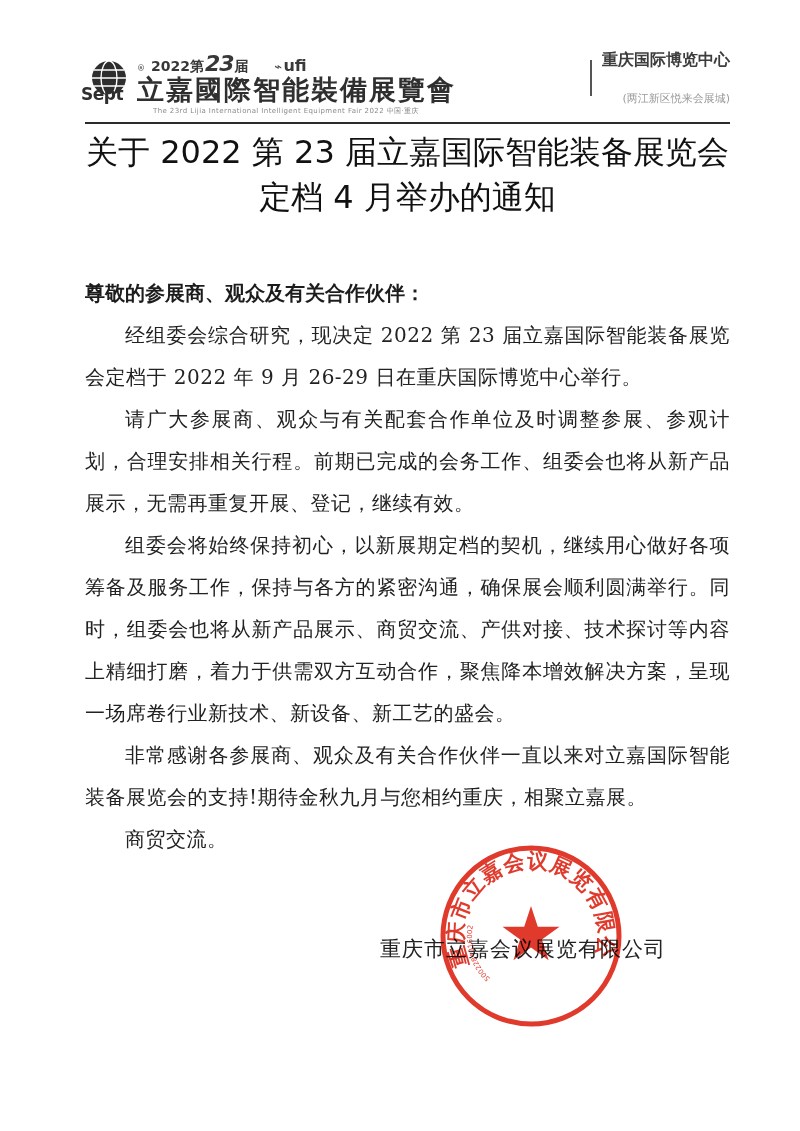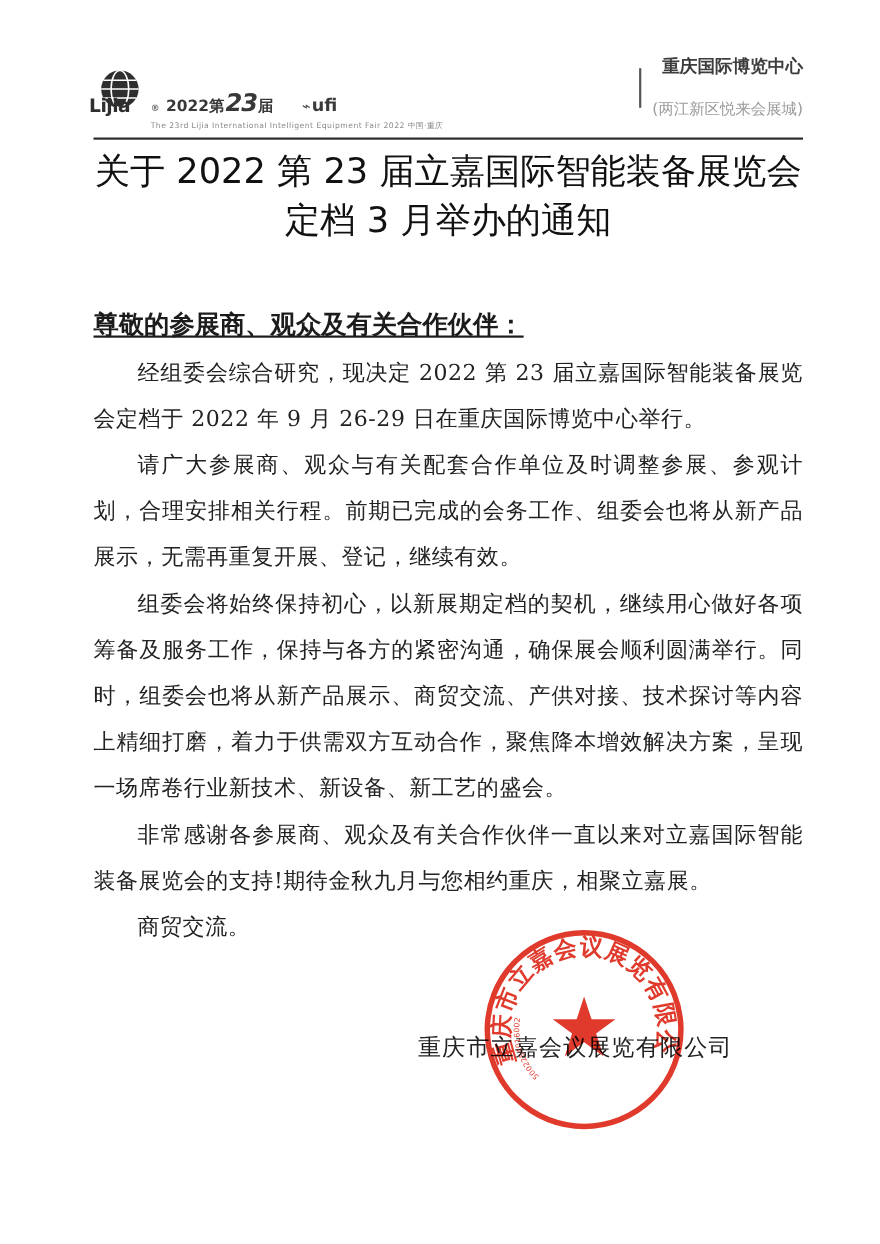--- a/index.html
+++ b/index.html
@@ -30,45 +30,45 @@
   .reg-mark{font-size:8px;margin-right:6px;color:#6a6a6a;}
   .edition-prefix,.edition-suffix{font-size:14px;}
   .edition-number{font-size:22px;font-style:italic;margin:0 1px;letter-spacing:-1px;}
   .ufi{display:flex;align-items:baseline;margin-left:26px;}
   .ufi-wing{font-size:13px;color:#4a4a4a;margin-right:1px;}
   .ufi-label{font-size:16px;font-weight:bold;color:#3a3a3a;}
   .logo-main{
     font-family:"DejaVu Serif",serif;font-weight:bold;
     font-size:27px;line-height:28px;color:#2f2f2f;letter-spacing:2px;
   }
-  .logo-sub{font-size:7px;color:#8a8a8a;letter-spacing:0.4px;margin-top:2px;}
+  .logo-sub{font-size:7px;color:#8a8a8a;letter-spacing:0.4px;margin-top:2px;margin-left:16px;}
 
   .header-info{display:flex;align-items:center;padding-bottom:10px;}
   .hi-dates{text-align:right;color:#3d3d3d;}
   .hi-date-cn{font-size:17px;font-weight:bold;letter-spacing:-0.3px;}
   .hi-date-en{font-size:13px;font-weight:bold;color:#4a4a4a;}
   .hi-divider{width:2px;height:36px;background:#555;margin:0 10px;}
   .hi-venue{color:#3d3d3d;text-align:right;}
   .hi-venue-name{font-size:16px;font-weight:bold;}
-  .hi-venue-sub{font-size:14px;color:#9a9a9a;margin-top:20px;}
+  .hi-venue-sub{font-size:11px;color:#9a9a9a;margin-top:20px;}
 
   .header-rule{border:none;border-top:2px solid #2b2b2b;margin:6px 0 0 0;}
 
   
   .doc-title{
     text-align:center;font-weight:normal;color:#111;
     font-size:32px;line-height:45px;margin-top:6px;
     font-family:"DejaVu Sans",sans-serif;
   }
 
   
   .body-text{margin-top:52px;font-family:"DejaVu Serif",serif;}
   .salutation{
     font-family:"DejaVu Sans",sans-serif;font-weight:bold;
-    font-size:23px;color:#1c1c1c;line-height:42px;text-decoration:underline;
+    font-size:20px;color:#1c1c1c;line-height:42px;
   }
   .para{
     font-size:20px;line-height:42px;color:#222;
     text-align:justify;text-indent:2em;margin:0;
     letter-spacing:0.5px;
   }
 
   
   .signature{
     margin-top:66px;text-align:right;
@@ -88,51 +88,52 @@
 <div class="content">
 
   <div class="header">
     <div class="logo">
       <div class="globe-stack">
         <svg width="36" height="36" viewBox="0 0 36 36">
           <circle cx="18" cy="18" r="17" fill="#2e2e2e"></circle>
           <ellipse cx="18" cy="18" rx="8" ry="17" fill="none" stroke="#ffffff" stroke-width="1.4"></ellipse>
           <path d="M1,18 H35 M3,10 H33 M3,26 H33" stroke="#ffffff" stroke-width="1.4" fill="none"></path>
         </svg>
-        <span class="globe-label">Lijia</span>
+        <span class="globe-label">Sept</span>
       </div>
       <div class="logo-col">
         <div class="logo-top">
           <span class="reg-mark">®</span>
           <span class="edition-prefix">2022第</span>
           <span class="edition-number">23</span>
           <span class="edition-suffix">届</span>
           <span class="ufi">
             <span class="ufi-wing">⌁</span>
             <span class="ufi-label">ufi</span>
           </span>
         </div>
+        <div class="logo-main">立嘉國際智能裝備展覽會</div>
         <div class="logo-sub">The 23rd Lijia International Intelligent Equipment Fair 2022 中国·重庆</div>
       </div>
     </div>
 
     <div class="header-info">
       <div class="hi-divider"></div>
       <div class="hi-venue">
         <div class="hi-venue-name">重庆国际博览中心</div>
         <div class="hi-venue-sub">(两江新区悦来会展城)</div>
       </div>
     </div>
   </div>
 
   <hr class="header-rule">
 
   <div class="doc-title">
     <div>关于 2022 第 23 届立嘉国际智能装备展览会</div>
-    <div>定档 3 月举办的通知</div>
+    <div>定档 4 月举办的通知</div>
   </div>
 
   <div class="body-text">
     <div class="salutation">尊敬的参展商、观众及有关合作伙伴：</div>
     <p class="para">经组委会综合研究，现决定 2022 第 23 届立嘉国际智能装备展览会定档于 2022 年 9 月 26-29 日在重庆国际博览中心举行。</p>
     <p class="para">请广大参展商、观众与有关配套合作单位及时调整参展、参观计划，合理安排相关行程。前期已完成的会务工作、组委会也将从新产品展示，无需再重复开展、登记，继续有效。</p>
     <p class="para">组委会将始终保持初心，以新展期定档的契机，继续用心做好各项筹备及服务工作，保持与各方的紧密沟通，确保展会顺利圆满举行。同时，组委会也将从新产品展示、商贸交流、产供对接、技术探讨等内容上精细打磨，着力于供需双方互动合作，聚焦降本增效解决方案，呈现一场席卷行业新技术、新设备、新工艺的盛会。</p>
     <p class="para">非常感谢各参展商、观众及有关合作伙伴一直以来对立嘉国际智能装备展览会的支持!期待金秋九月与您相约重庆，相聚立嘉展。</p>
     <p class="para">商贸交流。</p>
   </div>

